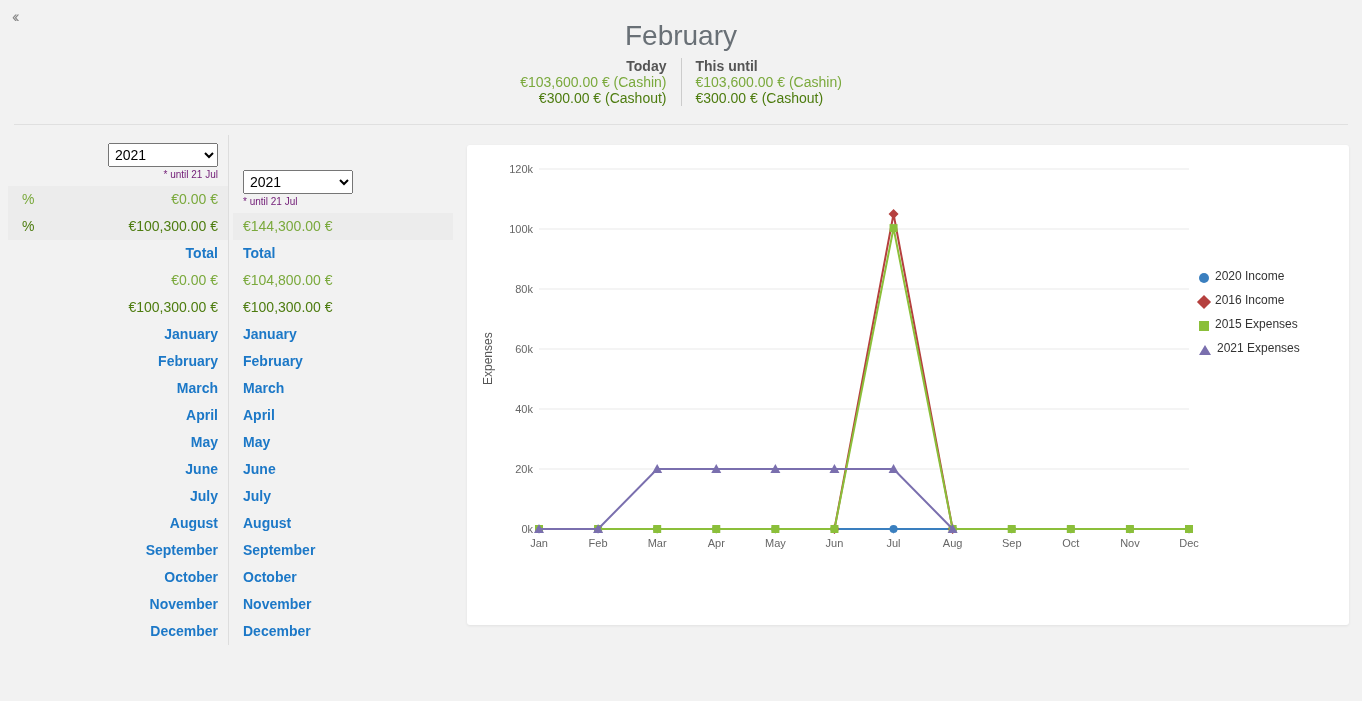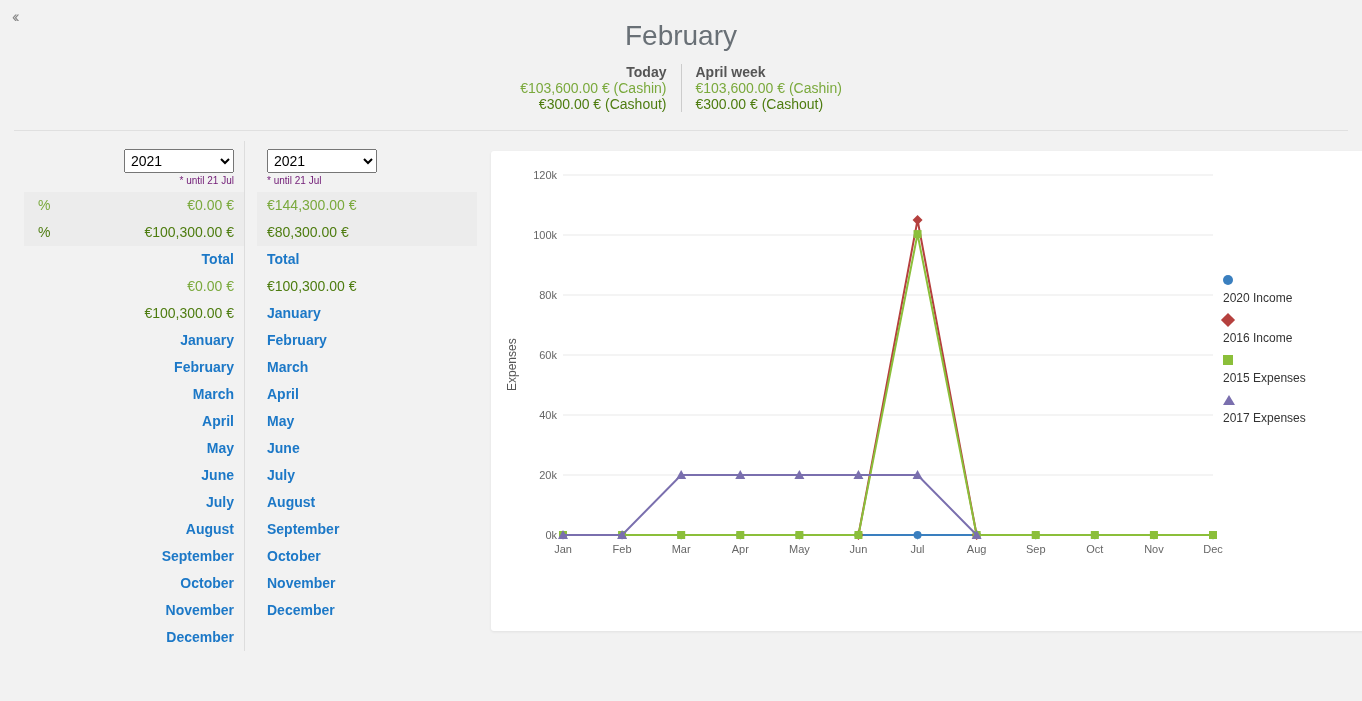--- a/index.html
+++ b/index.html
@@ -13,34 +13,34 @@
   }
   .page { position: relative; width: 1362px; }
   .collapse-handle {
     position: absolute; top: 8px; left: 12px;
     font-size: 16px; color: #888; cursor: pointer; user-select: none;
     letter-spacing: -3px;
   }
   .header { text-align: center; padding-top: 20px; }
   h1 { margin: 0; font-weight: 300; color: #697076; font-size: 28px; }
   .summary {
-    display: flex; justify-content: center; gap: 0; margin-top: 12px; margin-bottom: 18px;
+    display: flex; justify-content: center; gap: 0; margin-top: 6px; margin-bottom: 18px;
   }
   .summary-col { padding: 0 14px; }
   .summary-col.today { text-align: right; border-right: 1px solid #ccc; }
   .summary-col.week  { text-align: left; }
   .summary-title { font-weight: bold; color: #555; }
   .cashin  { color: #7aa93c; }
   .cashout { color: #4d7c0f; }
   hr.sep { border: none; border-top: 1px solid #e0e0e0; margin: 0 14px 10px 14px; }
 
   .content { display: flex; }
 
   
-  .tables { display: flex; gap: 12px; padding-left: 24px; }
+  .tables { display: flex; gap: 4px; padding-left: 8px; align-items: flex-end; }
   .col {
     width: 220px; border-right: 1px solid #ddd;
     display: flex; flex-direction: column;
   }
   .col:last-of-type { border-right: none; }
   .year-select-wrap { padding: 8px 10px 0 10px; text-align: right; }
   .col:last-of-type .year-select-wrap,
   .col:last-of-type .until,
   .col:last-of-type .row { text-align: left; padding-left: 10px; }
   .col:first-of-type .year-select-wrap,
@@ -74,21 +74,21 @@
   .ylabel {
     writing-mode: vertical-rl; transform: rotate(180deg);
     color: #555; font-size: 12px; text-align: center; padding: 0 4px;
   }
   svg.plot { flex: 1; height: 400px; }
   .legend {
     width: 140px; font-size: 12px; color: #333;
     display: flex; flex-direction: column; gap: 10px;
     padding-top: 110px;
   }
-  .legend-item { display: flex; align-items: flex-start; gap: 6px; flex-direction: column; }
+  .legend-item { display: flex; align-items: flex-end; gap: 6px; }
   .swatch { width: 10px; height: 10px; display: inline-block; }
   .swatch.circle { border-radius: 50%; }
   .swatch.diamond { transform: rotate(45deg); }
   .swatch.triangle {
     width: 0; height: 0; border-left: 6px solid transparent;
     border-right: 6px solid transparent; background: none;
   }
   .grid-line { stroke: #e9e9e9; stroke-width: 1; }
   .axis-line { stroke: #ccd6df; stroke-width: 1; }
   .axis-text { font-size: 11px; fill: #666; }
@@ -102,21 +102,21 @@
 
   <div class="header">
     <h1>February</h1>
     <div class="summary">
       <div class="summary-col today">
         <div class="summary-title">Today</div>
         <div class="cashin">€103,600.00 € (Cashin)</div>
         <div class="cashout">€300.00 € (Cashout)</div>
       </div>
       <div class="summary-col week">
-        <div class="summary-title">April week</div>
+        <div class="summary-title">This until</div>
         <div class="cashin">€103,600.00 € (Cashin)</div>
         <div class="cashout">€300.00 € (Cashout)</div>
       </div>
     </div>
   </div>
   <hr class="sep">
 
   <div class="content">
     <div class="tables">
         <div class="col">
@@ -151,24 +151,22 @@
         <div class="col">
     <div class="year-select-wrap">
       <select class="year">
         <option>2021</option>
       </select>
     </div>
     <div class="until">* until 21 Jul</div>
     <div class="row shade cashin">
       €144,300.00 €
     </div>
-    <div class="row shade cashout">
-      €80,300.00 €
-    </div>
     <div class="row total-label">Total</div>
+    <div class="row cashin">€104,800.00 €</div>
     <div class="row cashout">€100,300.00 €</div>
   <div class="row month">January</div>
           <div class="row month">February</div>
           <div class="row month">March</div>
           <div class="row month">April</div>
           <div class="row month">May</div>
           <div class="row month">June</div>
           <div class="row month">July</div>
           <div class="row month">August</div>
           <div class="row month">September</div>
@@ -269,19 +267,19 @@
             <div class="legend-item">
               <span class="swatch diamond" style="background:#b5403e"></span>
                   <span>2016 Income</span>
             </div>
             <div class="legend-item">
               <span class="swatch" style="background:#8bbf3a"></span>
                   <span>2015 Expenses</span>
             </div>
             <div class="legend-item">
               <span class="swatch triangle" style="border-bottom:10px solid #7a6fae"></span>
-                  <span>2017 Expenses</span>
+                  <span>2021 Expenses</span>
             </div>
           </div>
       </div>
     </div>
   </div>
 </div>
 
 </body></html>

